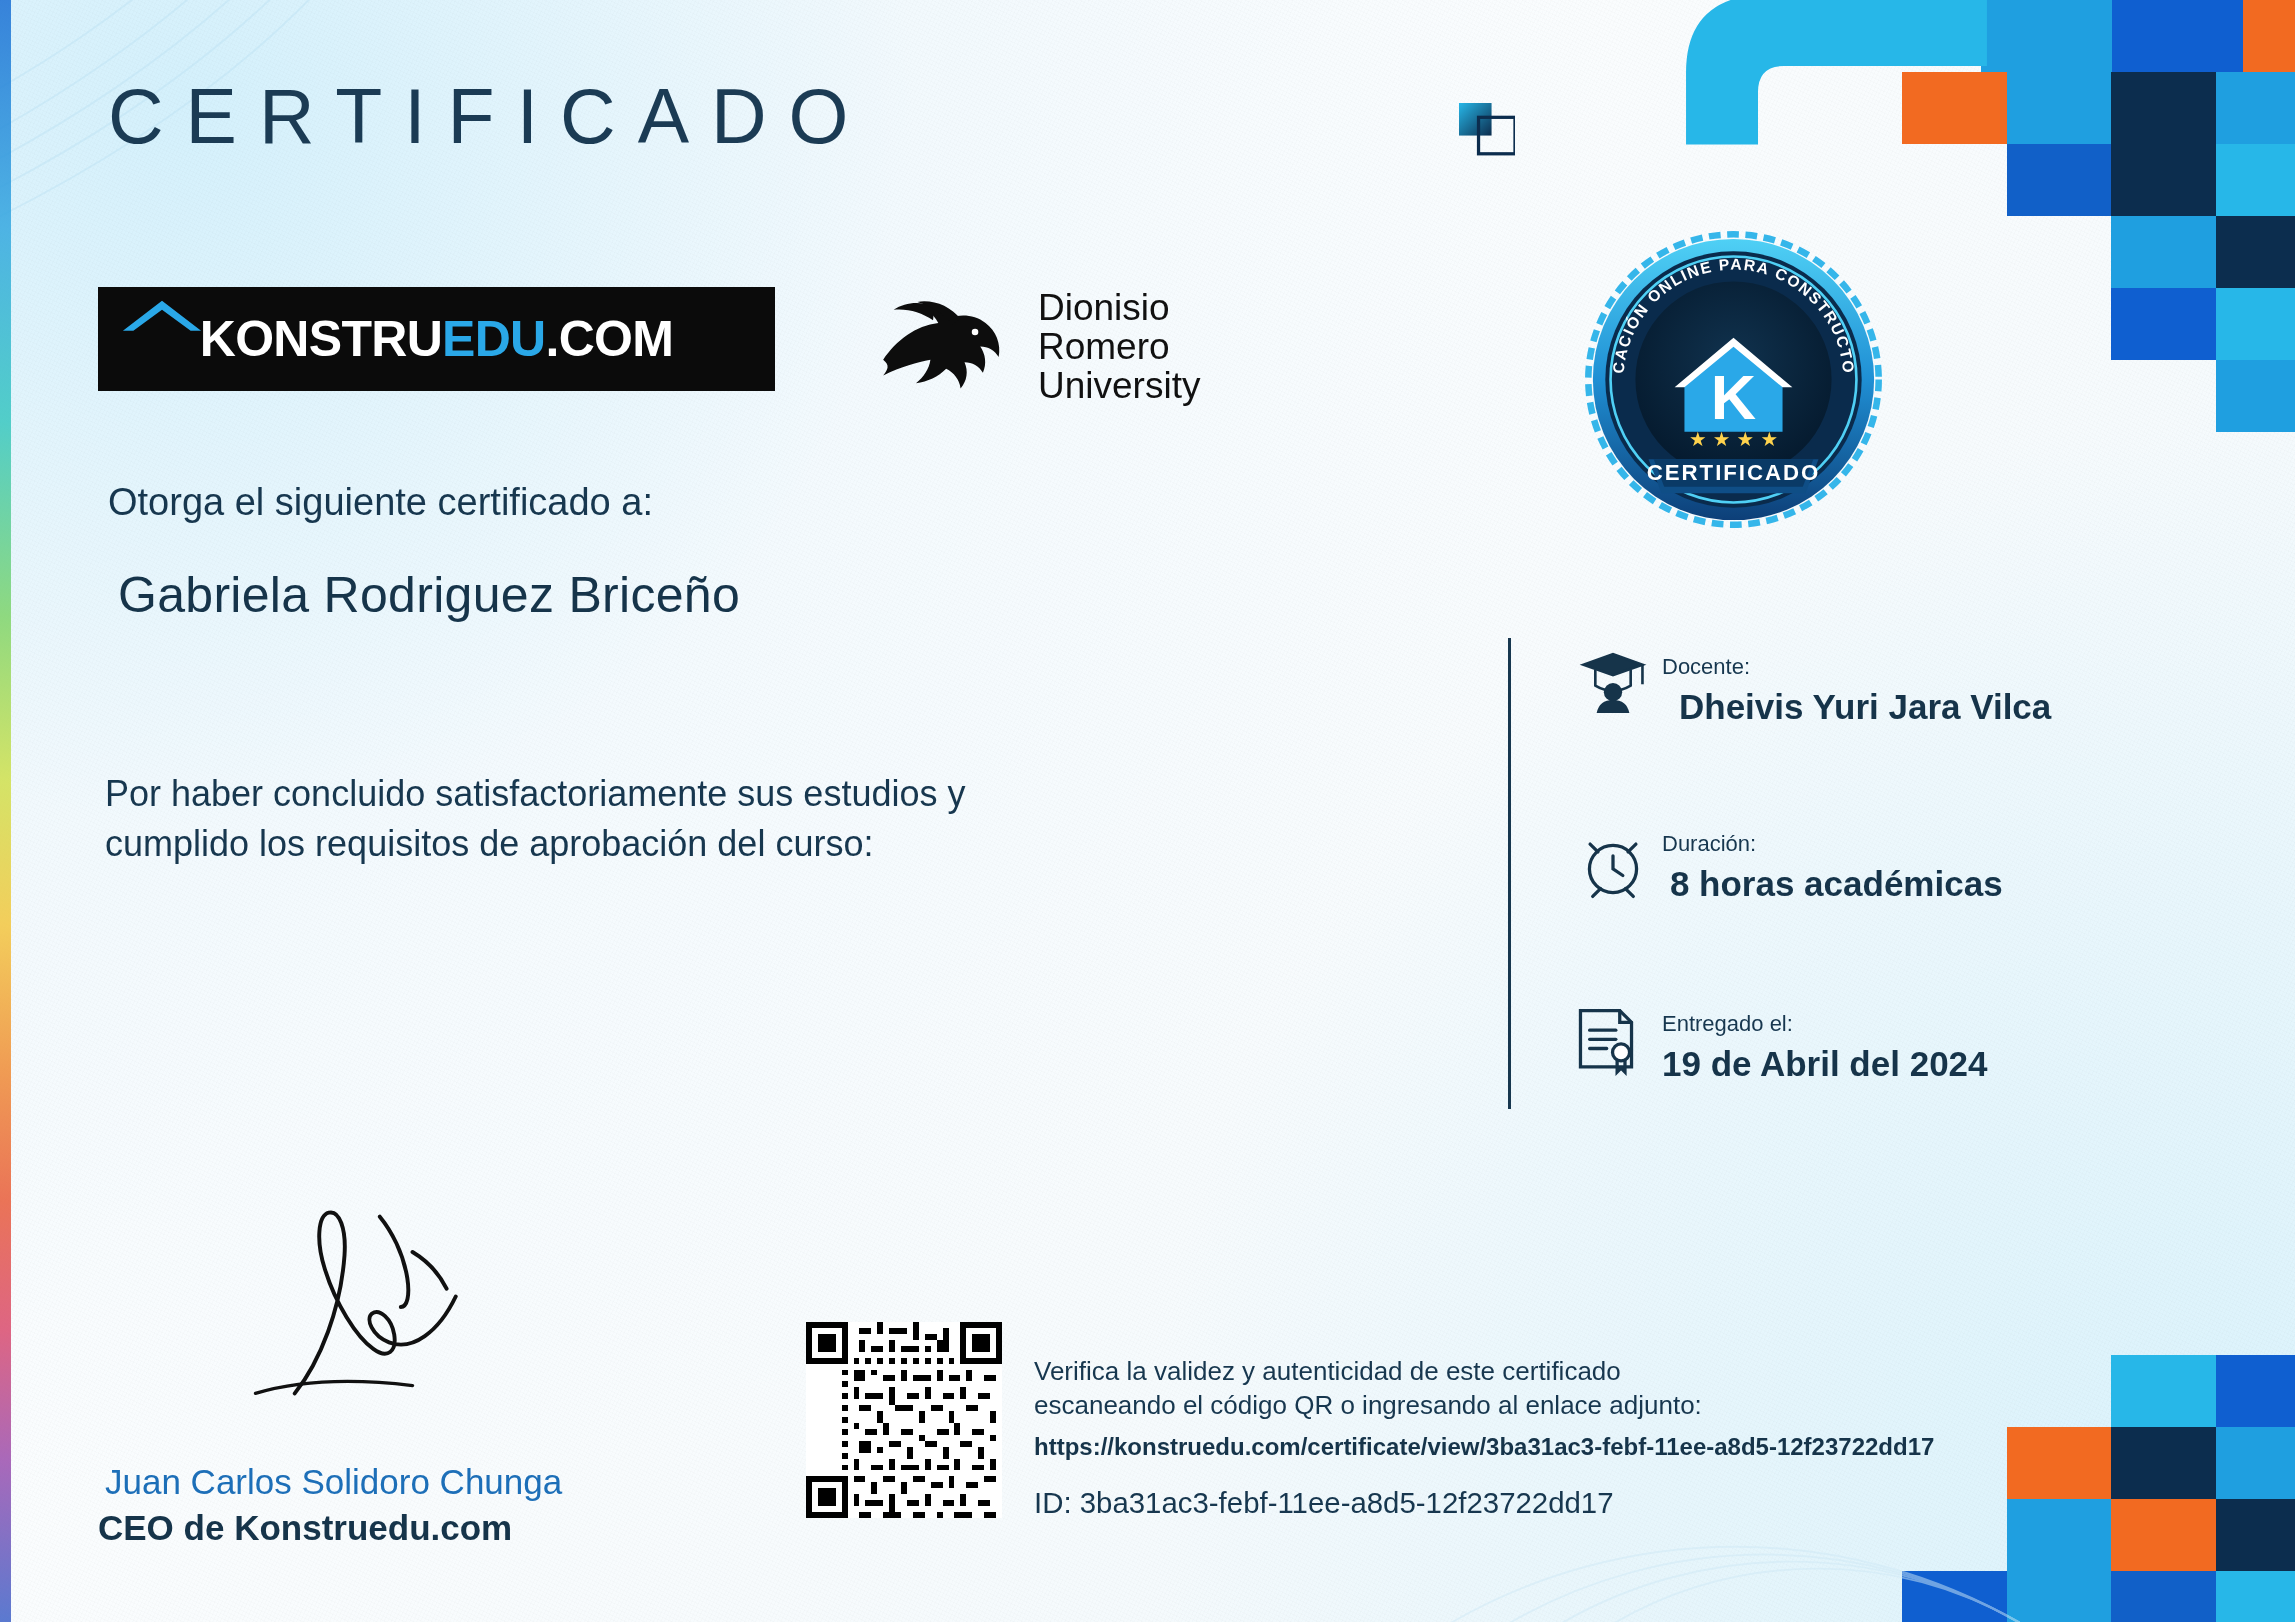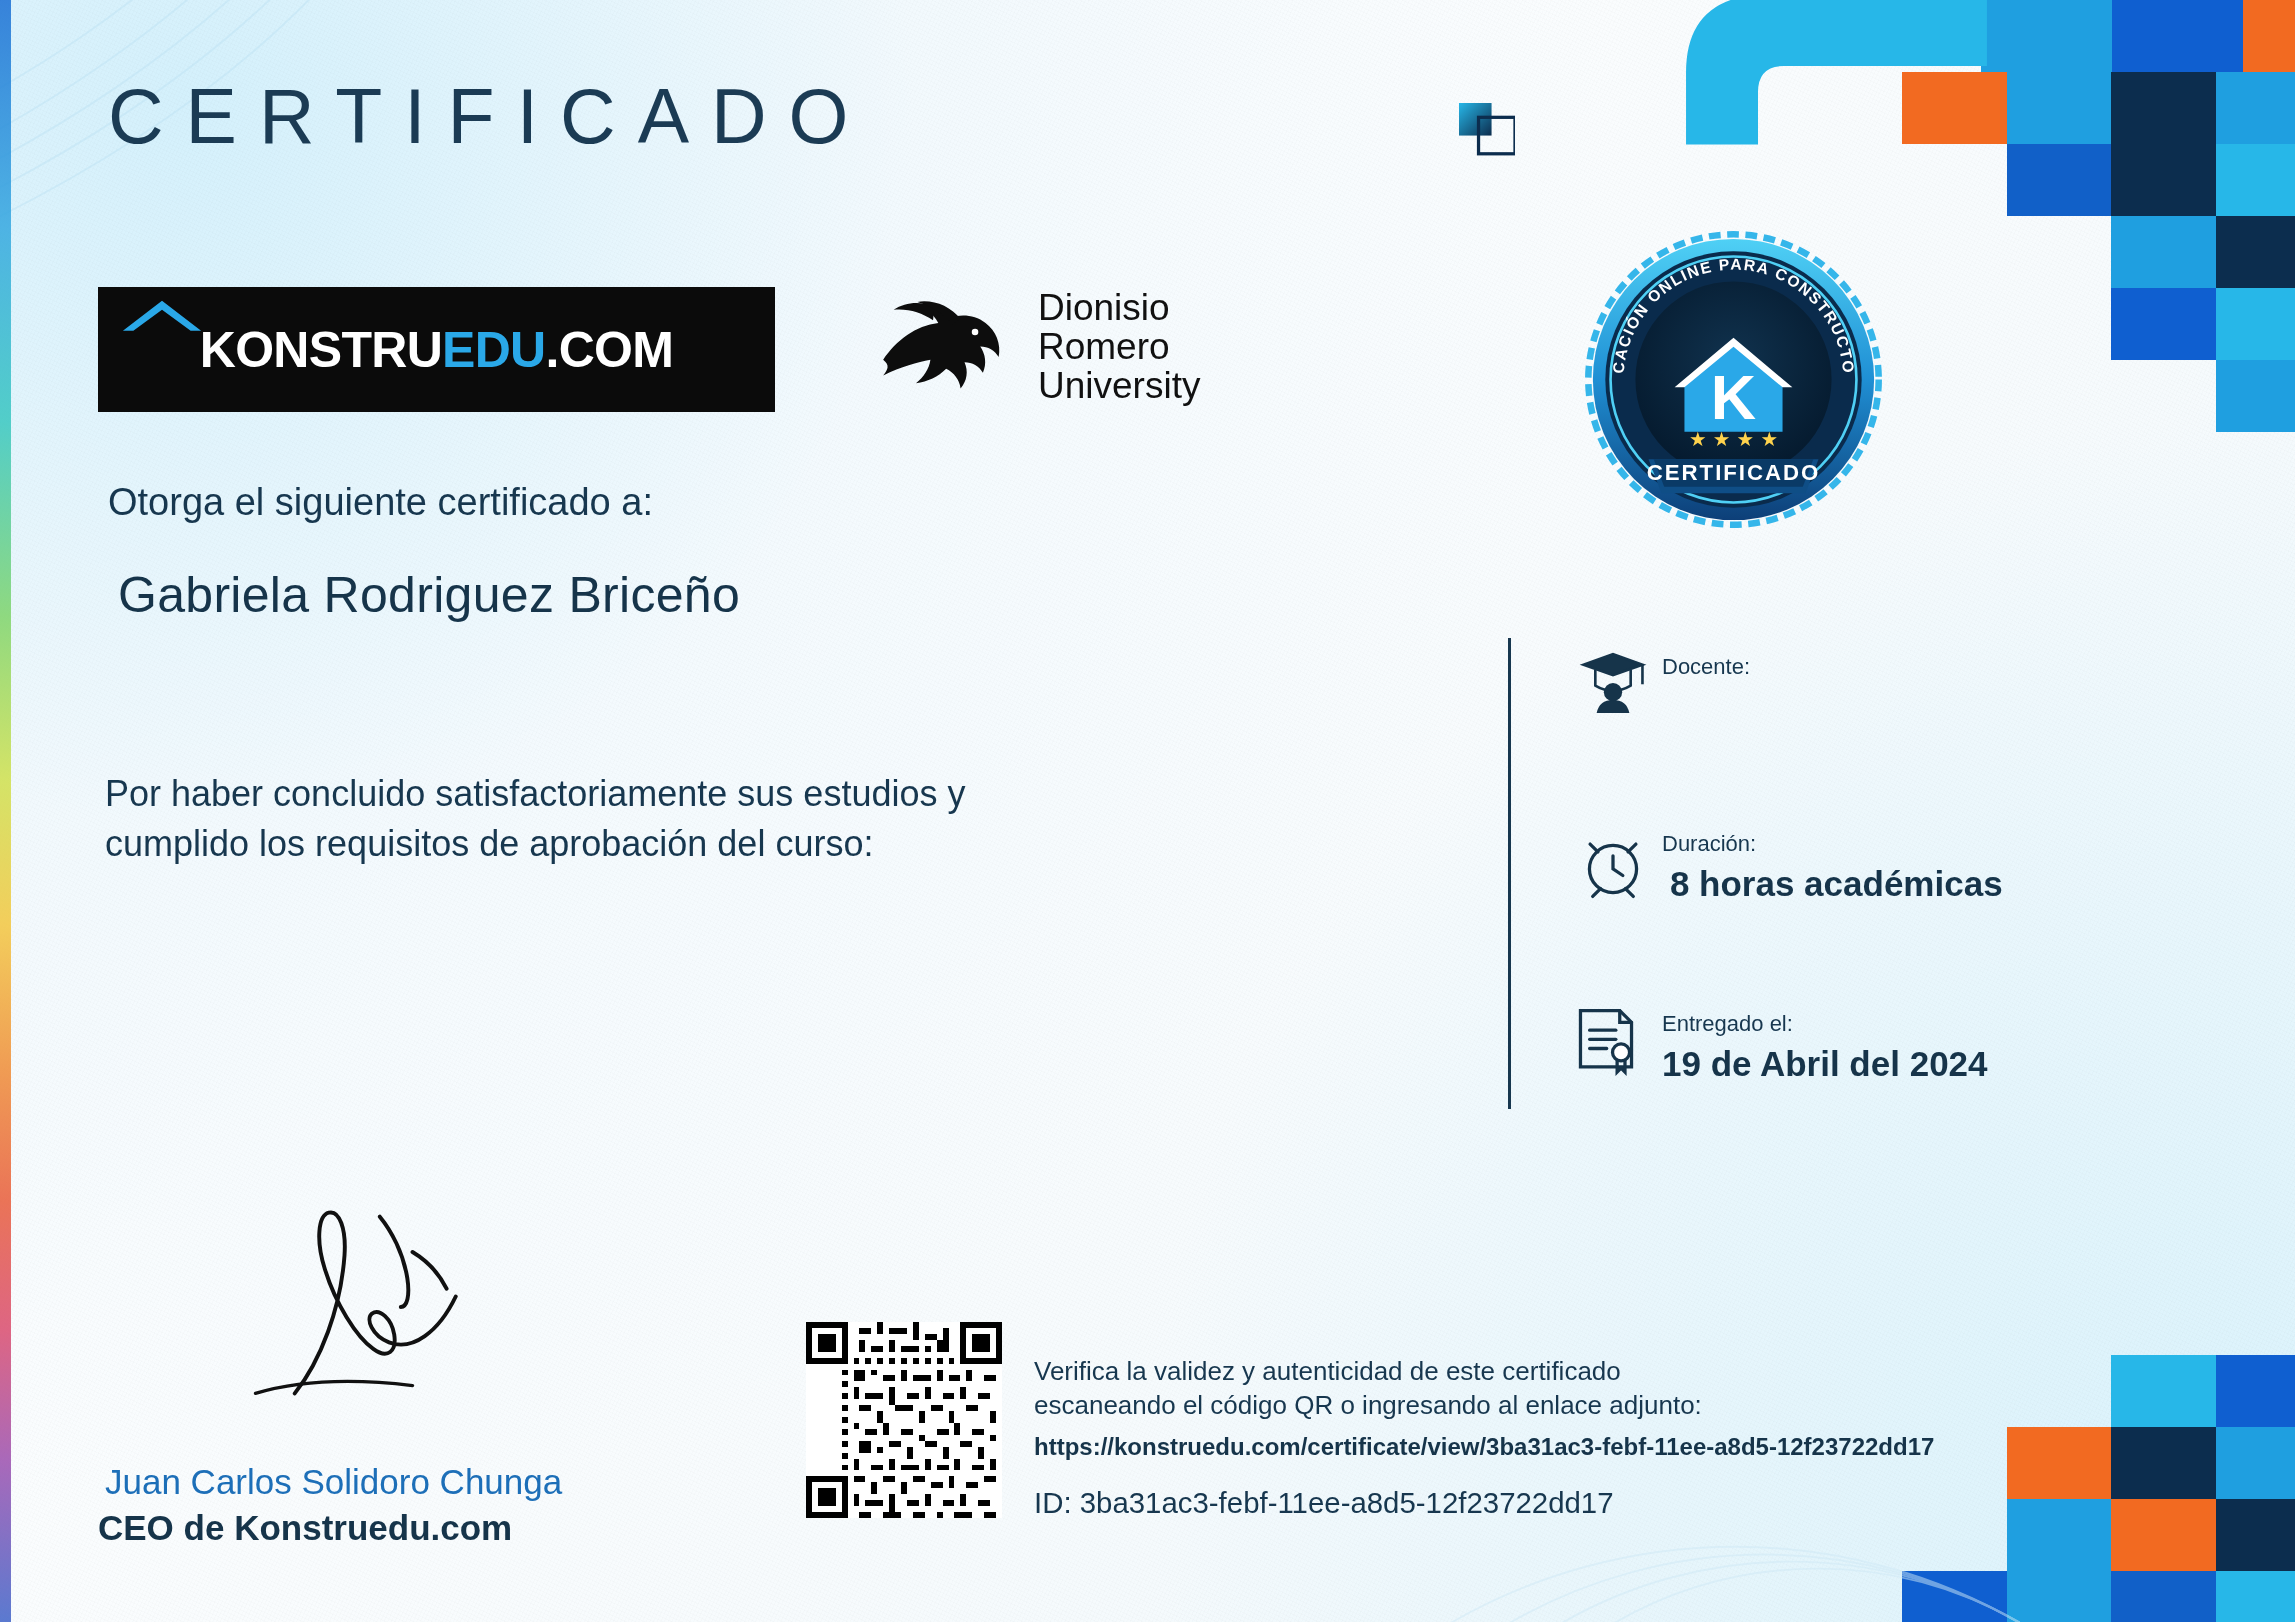--- a/index.html
+++ b/index.html
@@ -36,21 +36,21 @@
   
   .sq{position:absolute;}
   
   .title{
     position:absolute;left:108px;top:72px;
     font-size:77px;letter-spacing:22px;font-weight:400;
     color:#1b3b54;font-family:"Liberation Sans",sans-serif;
   }
   .title-mark{position:absolute;left:1459px;top:103px;width:56px;height:56px;}
   .logo-box{
-    position:absolute;left:98px;top:287px;width:677px;height:125px;
+    position:absolute;left:98px;top:287px;width:677px;height:104px;
     background:#0b0b0b;display:flex;align-items:center;justify-content:center;
   }
   .logo-text{font-size:50px;font-weight:bold;letter-spacing:-0.7px;line-height:1;}
   .logo-k{color:#ffffff;}
   .logo-edu{color:#2aa8e8;}
   .logo-com{color:#ffffff;}
   .logo-roof{
     position:absolute;left:119px;top:298px;width:86px;height:34px;
   }
   .dru{position:absolute;left:870px;top:288px;display:flex;align-items:center;gap:17px;}
@@ -254,20 +254,21 @@
     <g fill="none" stroke="#16344a" stroke-width="4">
       <path d="M10 30 L55 14 L100 30 L55 46 Z" fill="#16344a"></path>
       <path d="M28 38 L28 62 Q55 78 82 62 L82 38"></path>
       <path d="M100 30 L100 60"></path>
       <circle cx="55" cy="72" r="14" fill="#16344a" stroke="none"></circle>
       <path d="M30 104 Q34 84 55 84 Q76 84 80 104 Z" fill="#16344a" stroke="none"></path>
     </g>
   </svg>
   <div class="meta" style="left:1662px;top:654px;">
     <div class="meta-label">Docente:</div>
+    <div class="meta-value" style="margin-left:17px;">Dheivis Yuri Jara Vilca</div>
   </div>
 
   <svg class="meta-ico" style="left:1577px;top:831px;" viewBox="0 0 110 110">
     <g stroke="#16344a" stroke-width="5" fill="none" stroke-linecap="round">
       <circle cx="55" cy="58" r="36"></circle>
       <path d="M55 38 L55 58 L70 68"></path>
       <path d="M20 20 L32 32"></path>
         <path d="M90 20 L78 32"></path>
       <path d="M24 100 L36 88"></path>
         <path d="M86 100 L74 88"></path>

